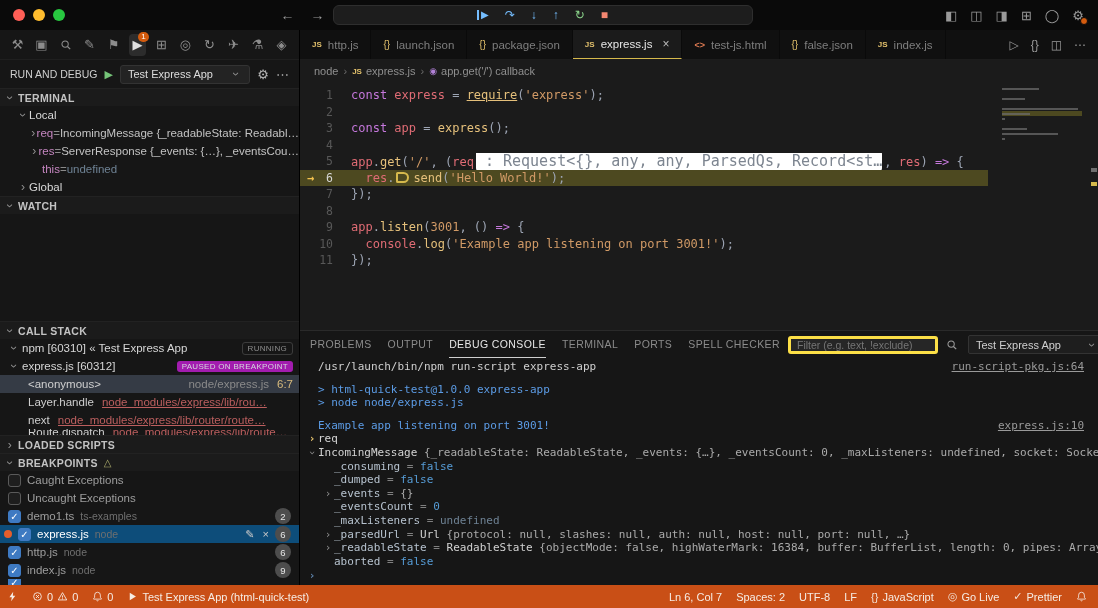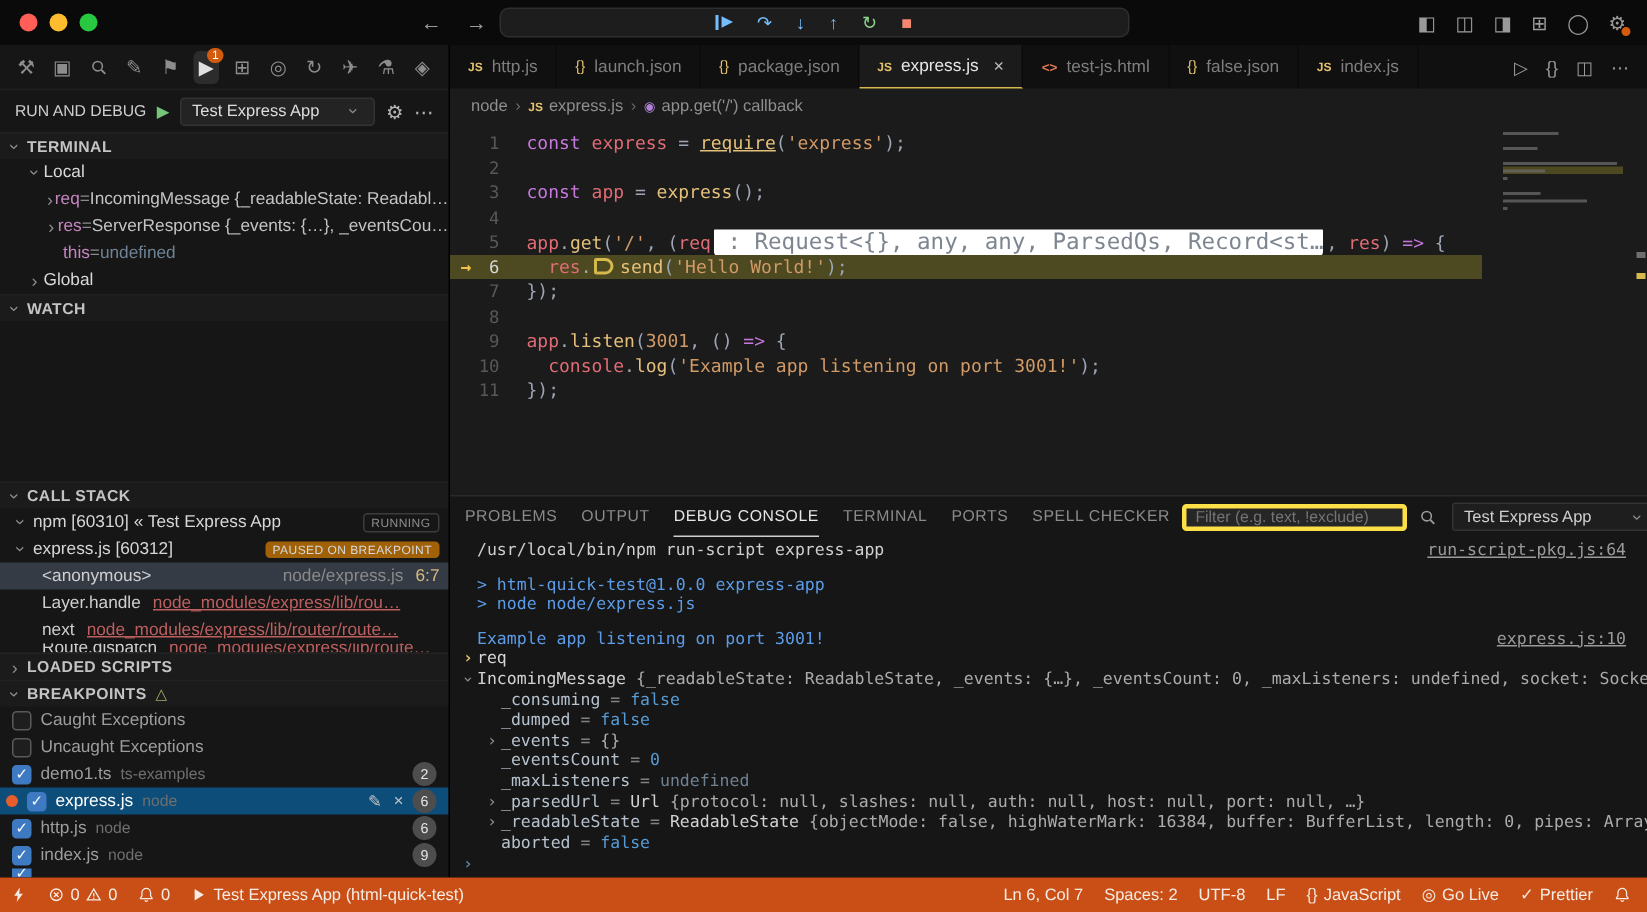--- a/index.html
+++ b/index.html
@@ -46,21 +46,21 @@
   .scope-name{color:#d8d8d8;}
   .var-name{color:#c586c0;}
   .var-eq{color:#8a8a8a;}
   .var-val{color:#c3c3c3;}
   .var-val.undef{color:#6e8294;}
   .spacer{flex:1;}
   .cs-row{padding-right:6px;}
   .cs-label{color:#d6d6d6;margin-left:2px;overflow:hidden;text-overflow:ellipsis;}
   .cs-badge{margin-left:auto;font-size:8px;letter-spacing:.3px;padding:1px 5px;border-radius:3px;white-space:nowrap;}
   .cs-badge.outline{color:#8d8d8d;border:1px solid #3c3c3c;}
-  .cs-badge.filled{color:#d4d8de;background:#a16207;}
+  .cs-badge.filled{color:#d4d8de;background:#a21caf;}
   .cs-frame-label{color:#cfcfcf;}
   .cs-path{color:#bd5f5f;text-decoration:underline;margin-left:8px;overflow:hidden;flex:1;}
   .cs-file{color:#8a8a8a;margin-left:8px;}
   .cs-loc{color:#d7ba7d;margin-left:8px;}
   .cs-selected{background:#353b45;}
   .partial{height:6px;flex:0 0 6px;overflow:hidden;}
   .bp-row{gap:6px;padding-left:8px;padding-right:8px;}
   .bp-selected{background:#0d4d7a;}
   .bp-dot{width:8px;height:8px;border-radius:50%;background:#e55e2b;margin-left:-4px;}
   .checkbox{width:13px;height:13px;border:1px solid #5a5a5a;border-radius:3px;background:#1e1e1e;color:#fff;font-size:10px;line-height:11px;text-align:center;flex:0 0 13px;}
@@ -483,21 +483,21 @@
                   <line x1="10" y1="10" x2="13.6" y2="13.6" stroke="currentColor" stroke-width="1.6"></line>
                 </svg>
               </span>
             <div class="pselect">
               <span>Test Express App</span>
               <span class="chev open" style="margin-left:auto">›</span>
             </div>
           </div>
         </div>
         <div class="console">
-            <div class="c-row"><span class="c-chev hidden"></span><span class="c-text c-out">/usr/local/bin/npm run-script express-app</span><span class="grow"></span><span class="c-link">run-script-pkg.js:64</span></div>
+            <div class="c-row"><span class="c-chev hidden"></span><span class="c-text c-out">/usr/launch/bin/npm run-script express-app</span><span class="grow"></span><span class="c-link">run-script-pkg.js:64</span></div>
             <div class="c-row blank"></div>
             <div class="c-row"><span class="c-chev hidden"></span><span class="c-text c-cmd">&gt; html-quick-test@1.0.0 express-app</span></div>
             <div class="c-row"><span class="c-chev hidden"></span><span class="c-text c-cmd">&gt; node node/express.js</span></div>
             <div class="c-row blank"></div>
             <div class="c-row"><span class="c-chev hidden"></span><span class="c-text c-info">Example app listening on port 3001!</span><span class="grow"></span><span class="c-link">express.js:10</span></div>
             <div class="c-row"><span class="c-inprompt">›</span><span class="c-text c-input">req</span></div>
             <div class="c-row"><span class="c-chev open">›</span><span class="c-text c-tree"><span class="ct-cls">IncomingMessage </span><span class="ct-sum">{_readableState: ReadableState, _events: {…}, _eventsCount: 0, _maxListeners: undefined, socket: Socket, …}</span></span></div>
             <div class="c-row" style="padding-left: 16px;"><span class="c-chev hidden">›</span><span class="c-text c-tree"><span class="ct-prop">_consuming</span><span class="ct-eq"> = </span><span class="ct-prim">false</span></span></div>
             <div class="c-row" style="padding-left: 16px;"><span class="c-chev hidden">›</span><span class="c-text c-tree"><span class="ct-prop">_dumped</span><span class="ct-eq"> = </span><span class="ct-prim">false</span></span></div>
             <div class="c-row" style="padding-left: 16px;"><span class="c-chev">›</span><span class="c-text c-tree"><span class="ct-prop">_events</span><span class="ct-eq"> = </span><span class="ct-sum">{}</span></span></div>

